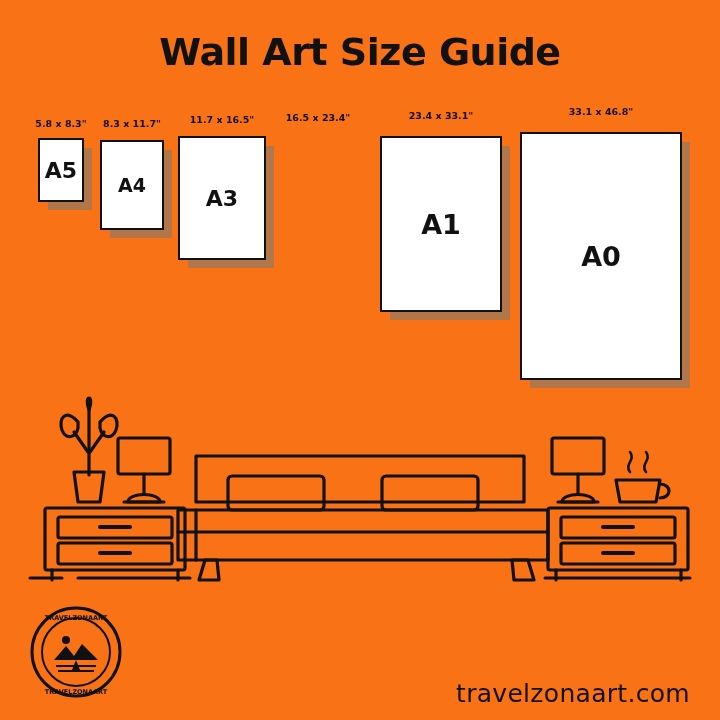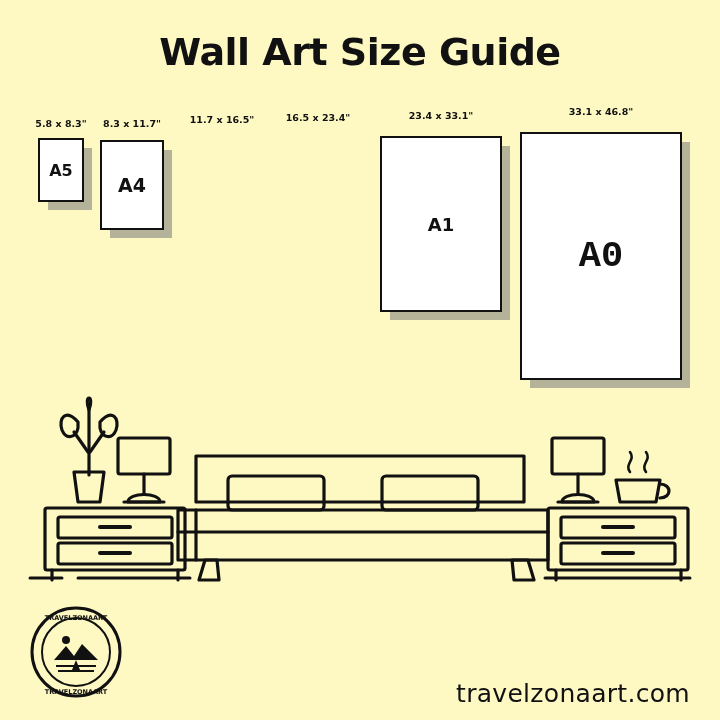--- a/index.html
+++ b/index.html
@@ -6,21 +6,21 @@
   html, body {
     margin: 0; padding: 0;
     width: 720px; height: 720px;
     background: #ffffff;
     font-family: "DejaVu Sans", sans-serif;
     overflow: hidden;
   }
   #page {
     position: relative;
     width: 720px; height: 720px;
-    background: #fef9c3;
+    background: #f97316;
     padding-left: 20px;
   }
   #title {
     position: absolute;
     top: 30px; left: 0; width: 720px;
     text-align: center;
     font-size: 38px;
     font-weight: bold;
     letter-spacing: -0.5px;
     color: #111111;
@@ -70,50 +70,53 @@
 
 <div id="page">
 
   <div id="title">Wall Art Size Guide</div>
 
   <div id="frames-row">
 
     <div class="frame-wrap" style="left:38px; top:118px; width:46px; height:84px;">
       <div class="frame-dim" style="top:0px;">5.8 x 8.3"</div>
       <div class="frame-box" style="left:0; top:20px; width:46px; height:64px;">
-        <div class="frame-label" style="top:50%; transform:translateY(-50%); font-size:16px;">A5</div>
+        <div class="frame-label" style="top:50%; transform:translateY(-50%); font-size:22px;">A5</div>
       </div>
     </div>
 
     <div class="frame-wrap" style="left:100px; top:118px; width:64px; height:112px;">
       <div class="frame-dim" style="top:0px;">8.3 x 11.7"</div>
       <div class="frame-box" style="left:0; top:22px; width:64px; height:90px;">
         <div class="frame-label" style="top:50%; transform:translateY(-50%); font-size:19px;">A4</div>
       </div>
     </div>
 
     <div class="frame-wrap" style="left:178px; top:114px; width:88px; height:146px;">
       <div class="frame-dim" style="top:0px;">11.7 x 16.5"</div>
+      <div class="frame-box" style="left:0; top:22px; width:88px; height:124px;">
+        <div class="frame-label" style="top:50%; transform:translateY(-50%); font-size:22px;">A3</div>
+      </div>
     </div>
 
     <div class="frame-wrap" style="left:266px; top:112px; width:104px; height:162px;">
       <div class="frame-dim" style="top:0px;">16.5 x 23.4"</div>
     </div>
 
     <div class="frame-wrap" style="left:380px; top:110px; width:122px; height:202px;">
       <div class="frame-dim" style="top:0px;">23.4 x 33.1"</div>
       <div class="frame-box" style="left:0; top:26px; width:122px; height:176px;">
-        <div class="frame-label" style="top:50%; transform:translateY(-50%); font-size:18px;">A1</div>
+        <div class="frame-label" style="top:50%; transform:translateY(-50%); font-size:27px;">A1</div>
       </div>
     </div>
 
     <div class="frame-wrap" style="left:520px; top:106px; width:162px; height:274px;">
       <div class="frame-dim" style="top:0px;">33.1 x 46.8"</div>
       <div class="frame-box" style="left:0; top:26px; width:162px; height:248px;">
-        <div class="frame-label" style="top:50%; transform:translateY(-50%); font-size:37px;font-family:Liberation Mono, monospace;">A0</div>
+        <div class="frame-label" style="top:50%; transform:translateY(-50%); font-size:27px;">A0</div>
       </div>
     </div>
   </div>
 
   <div id="furniture">
     <svg width="720" height="230" viewBox="0 0 720 230" xmlns="http://www.w3.org/2000/svg" fill="none" stroke="#111111" stroke-width="3.2" stroke-linecap="round" stroke-linejoin="round">
 
       <g stroke-width="3">
         <line x1="30" y1="198" x2="62" y2="198"></line>
         <line x1="78" y1="198" x2="190" y2="198"></line>

